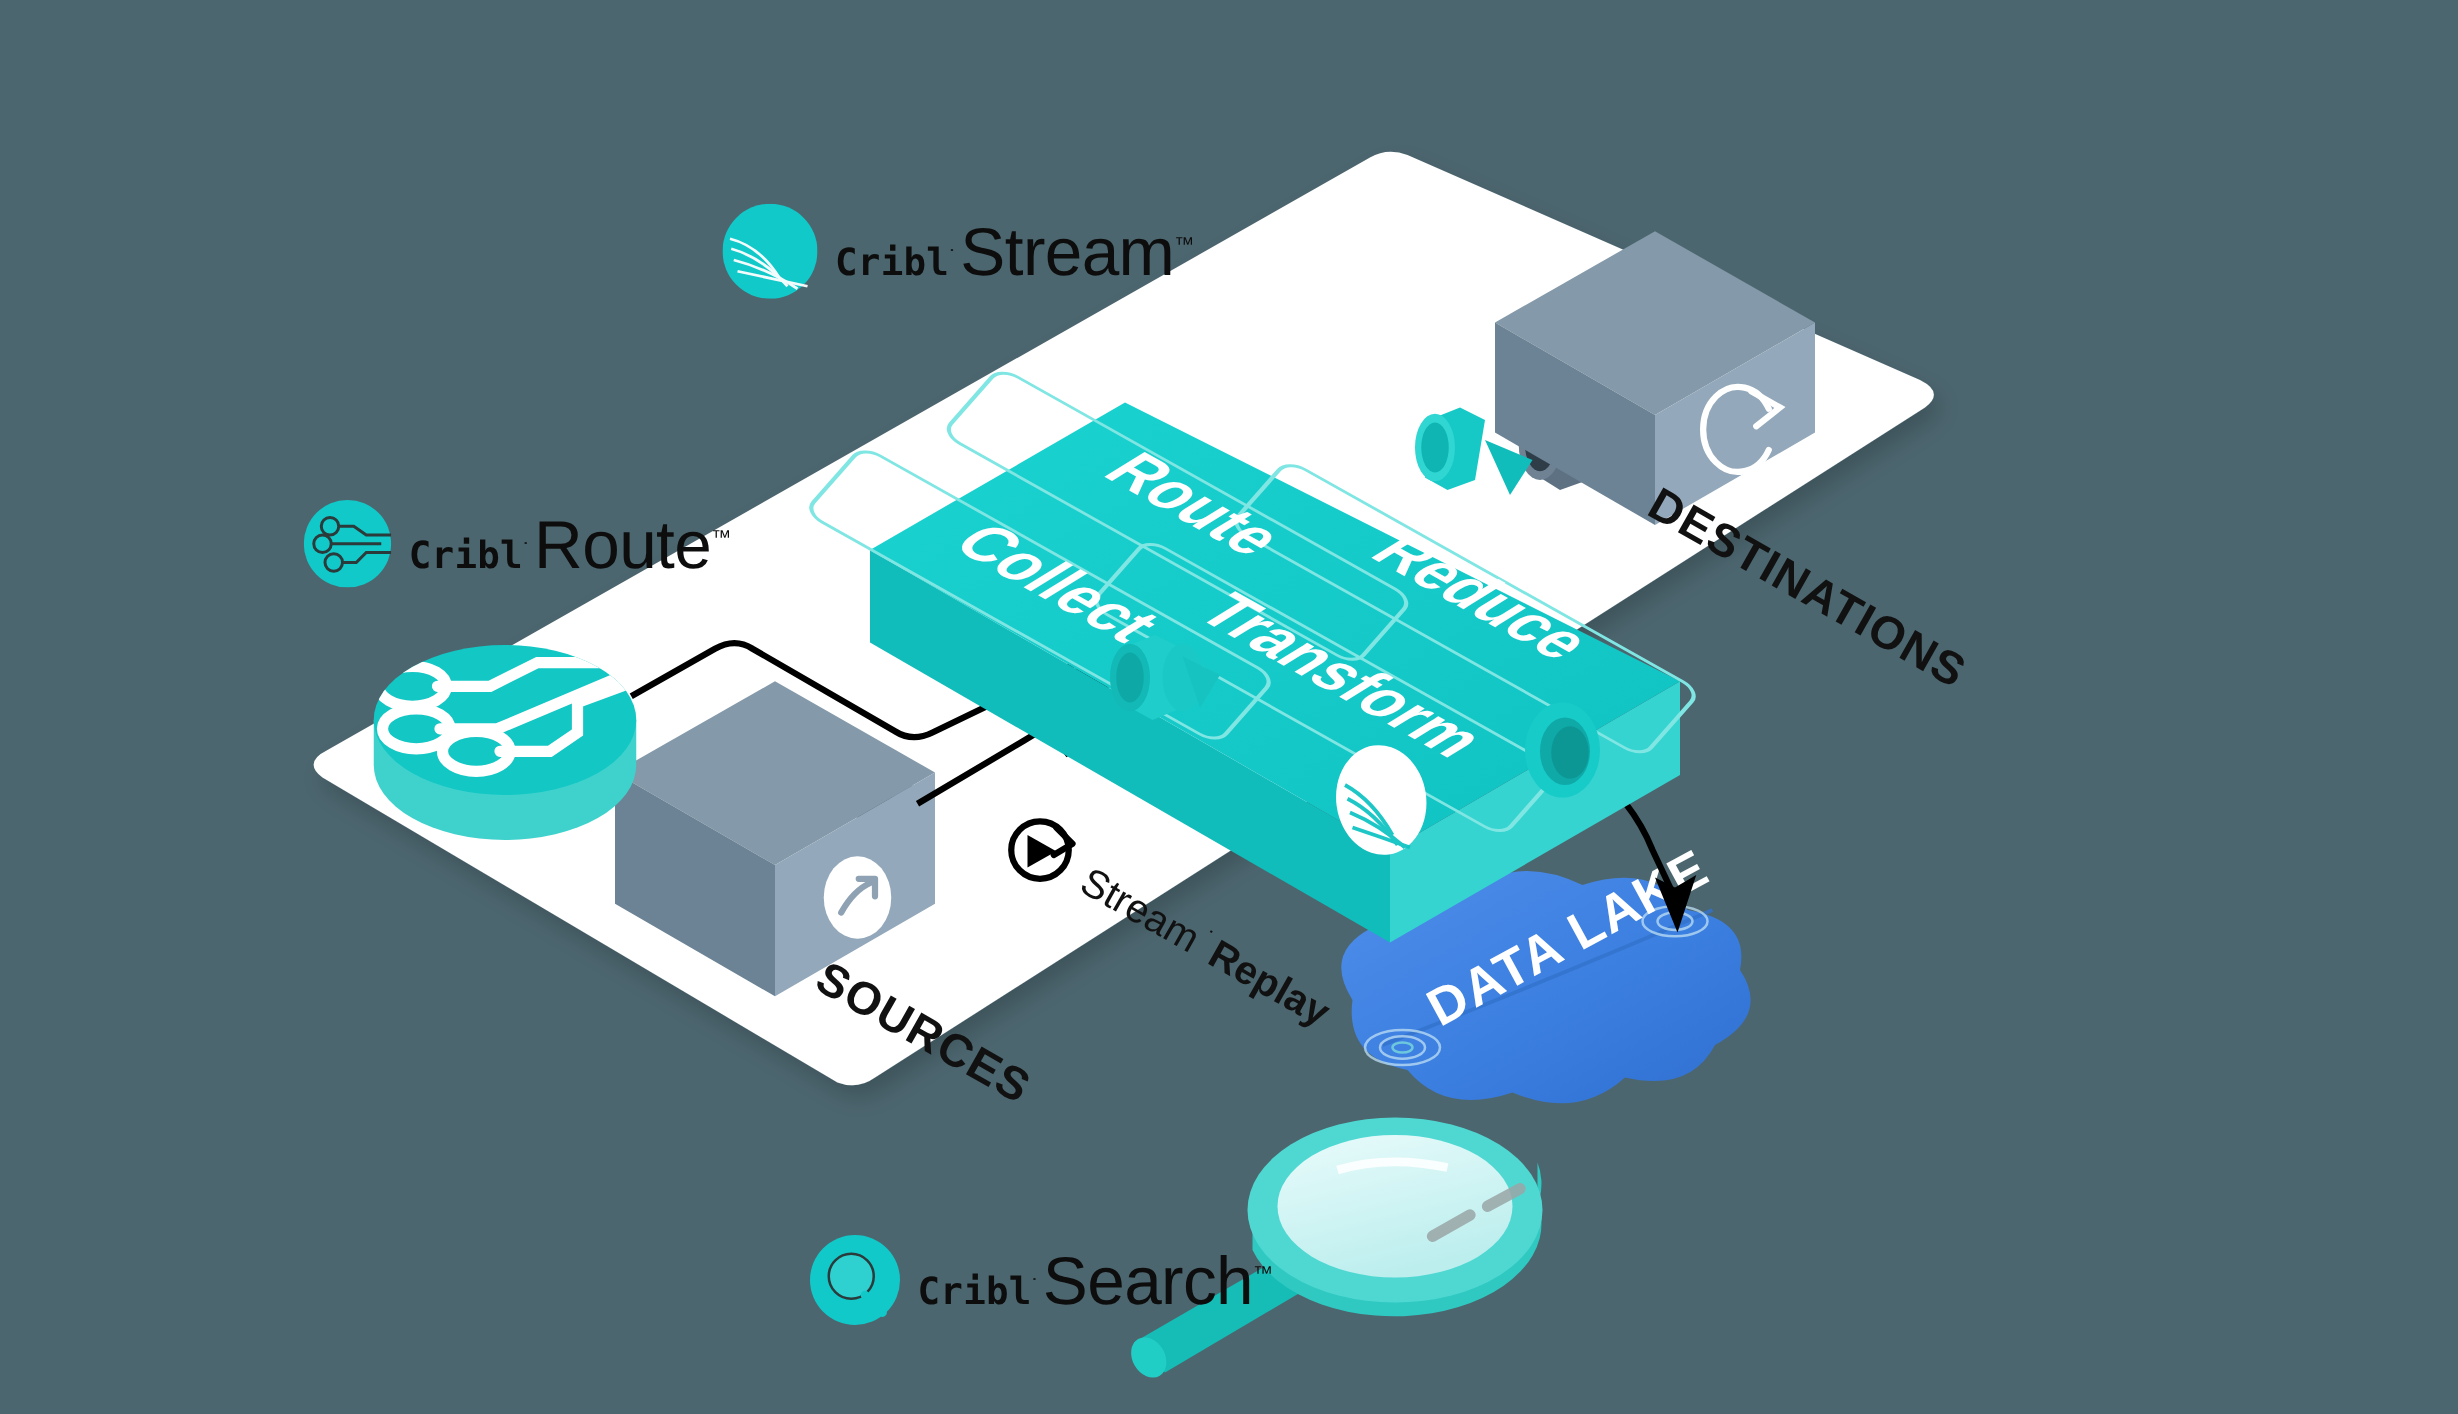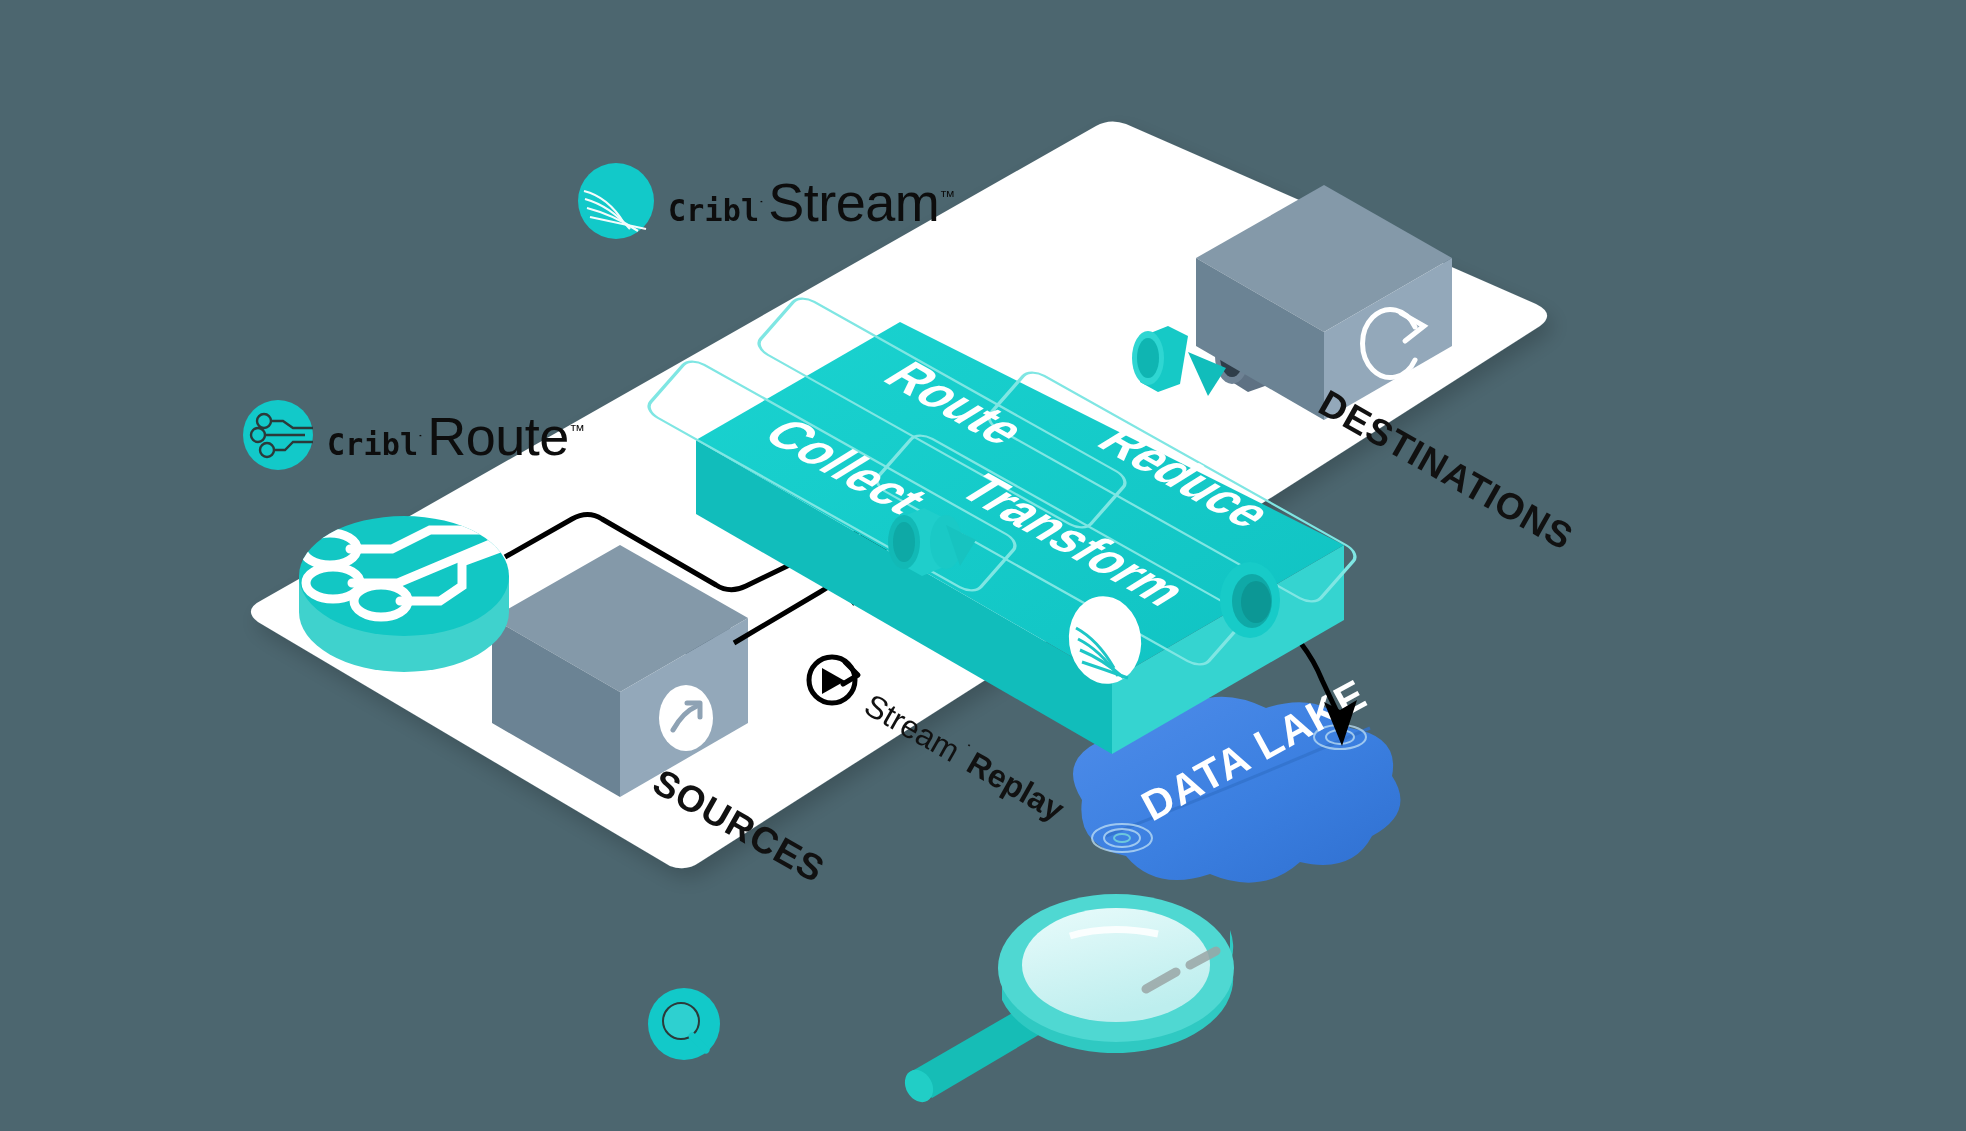--- a/index.html
+++ b/index.html
@@ -337,15 +337,19 @@
     </div>
   </div>
 
   <div class="logo-block" id="logo-search">
     <svg class="logo-mark" width="72" height="72" viewBox="0 0 72 72">
       <circle cx="36" cy="36" r="36" fill="#12c9c9"></circle>
       <circle cx="33" cy="33" r="18" fill="#2ed0d0" stroke="#2b3a3a" stroke-width="2"></circle>
       <path d="M 45 47 L 57 60" stroke="#2b3a3a" stroke-width="2" fill="none" stroke-linecap="round"></path>
       <path d="M 44 48 L 58 62" stroke="#12c9c9" stroke-width="7" fill="none" stroke-linecap="round"></path>
     </svg>
+    <div class="logo-text">
+      <div class="logo-brand"><span>Cribl</span><span class="tm">˙</span></div>
+      <div class="logo-product"><span>Search</span><span class="tm">™</span></div>
+    </div>
   </div>
 
 </div>
 
 </body></html>

